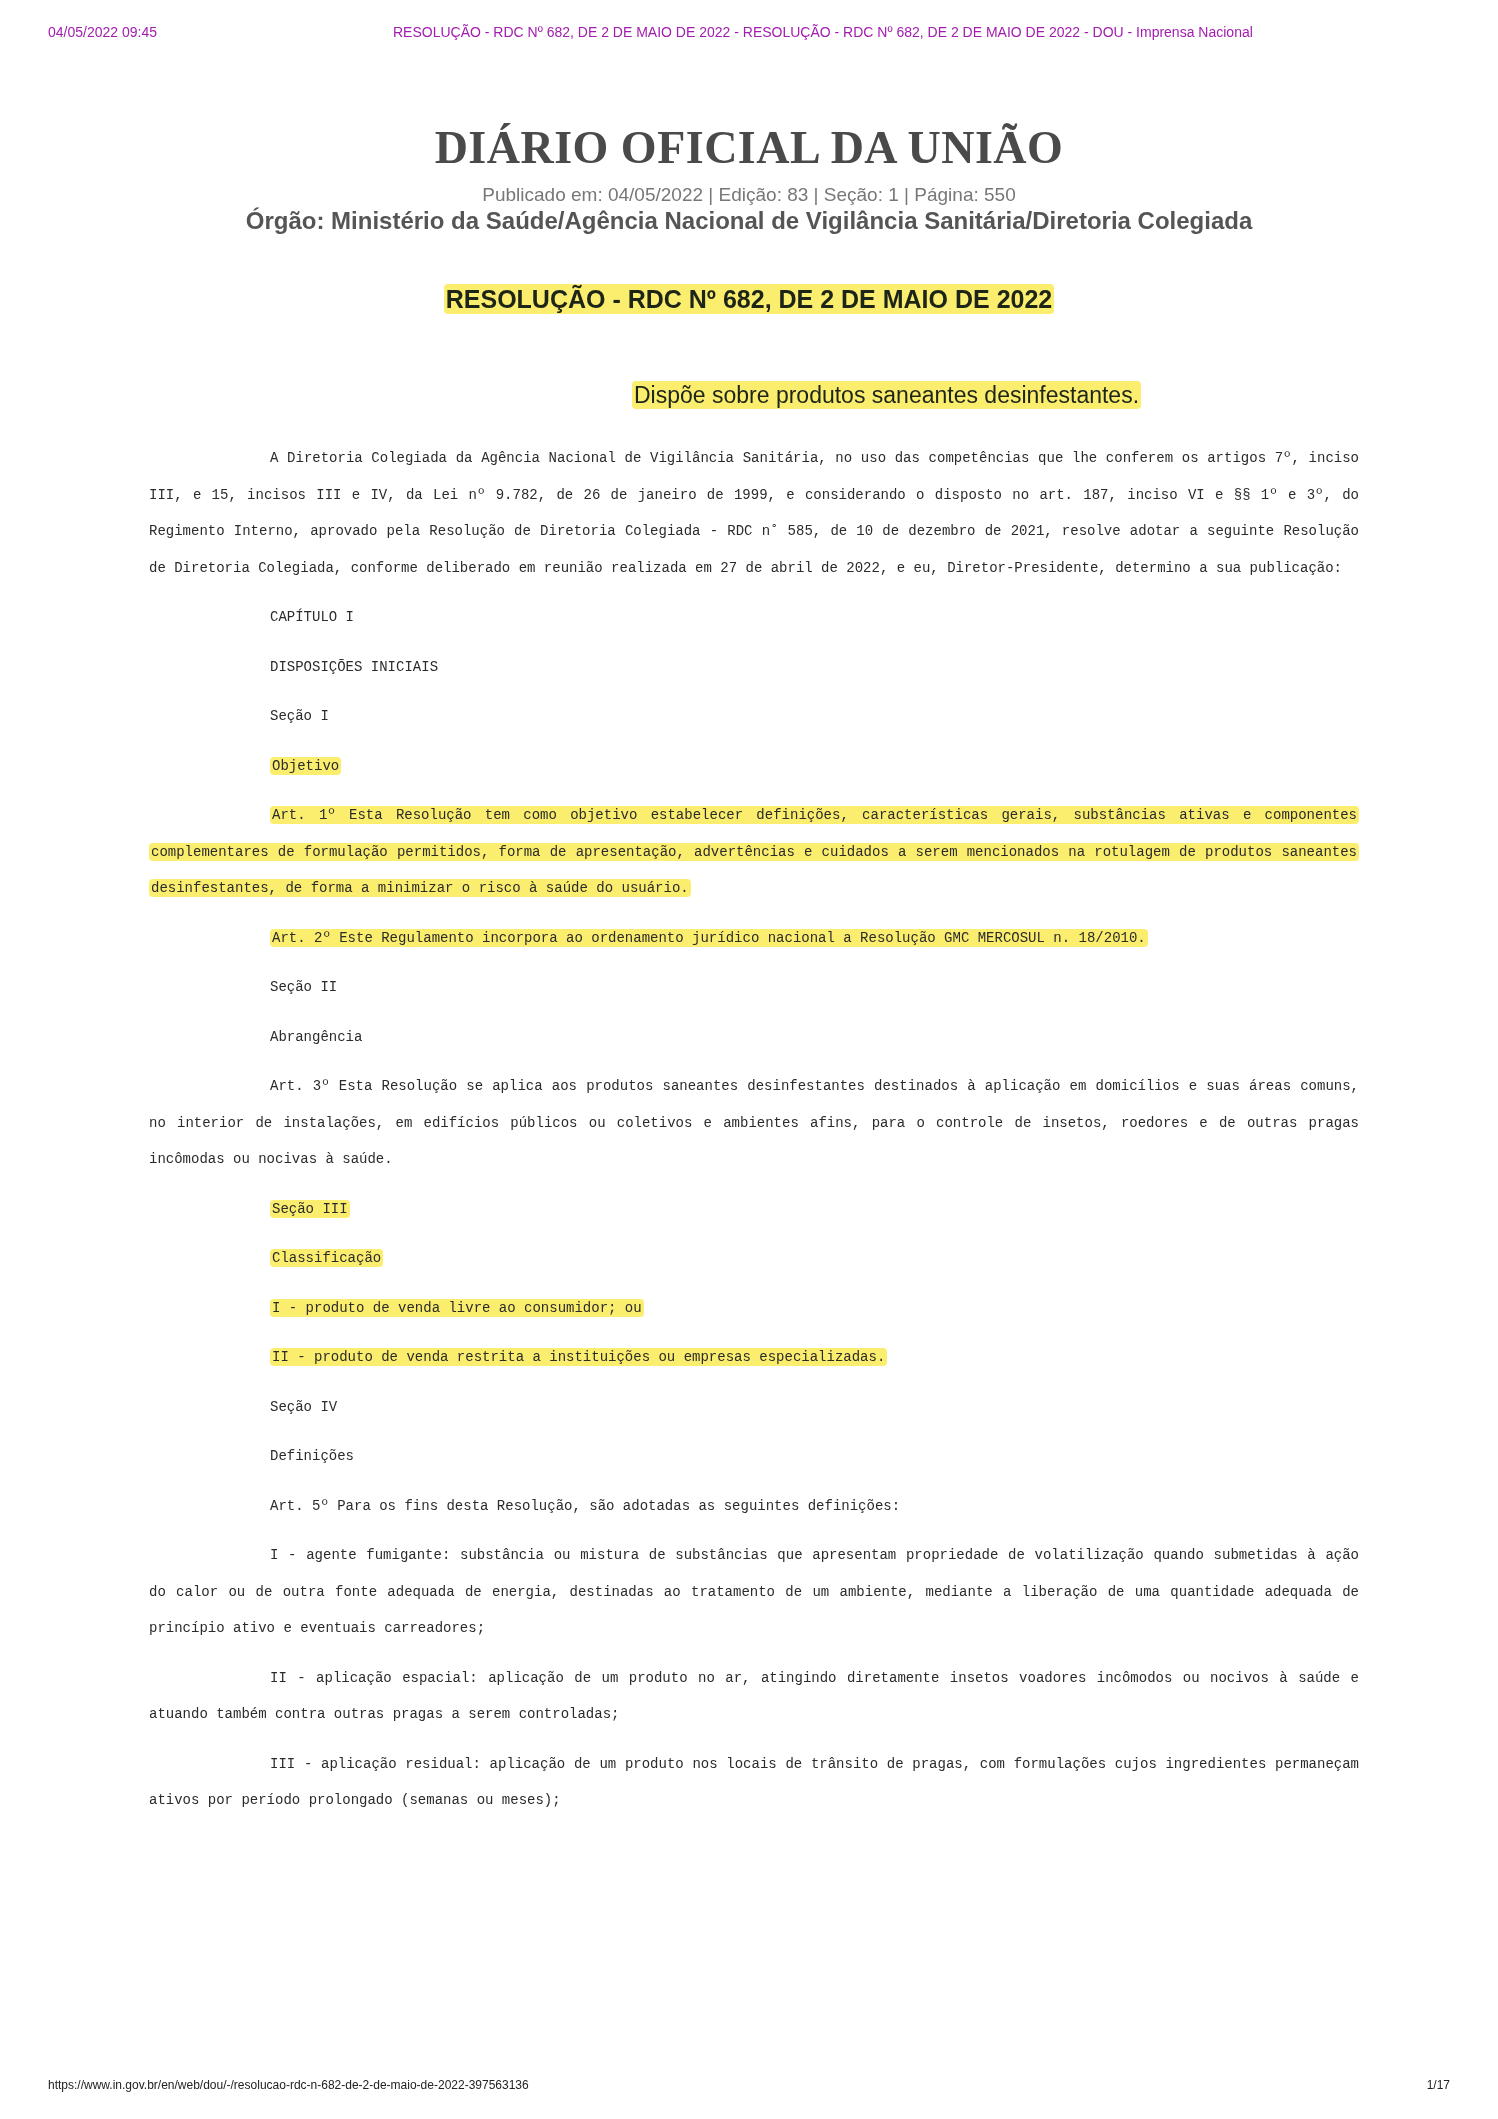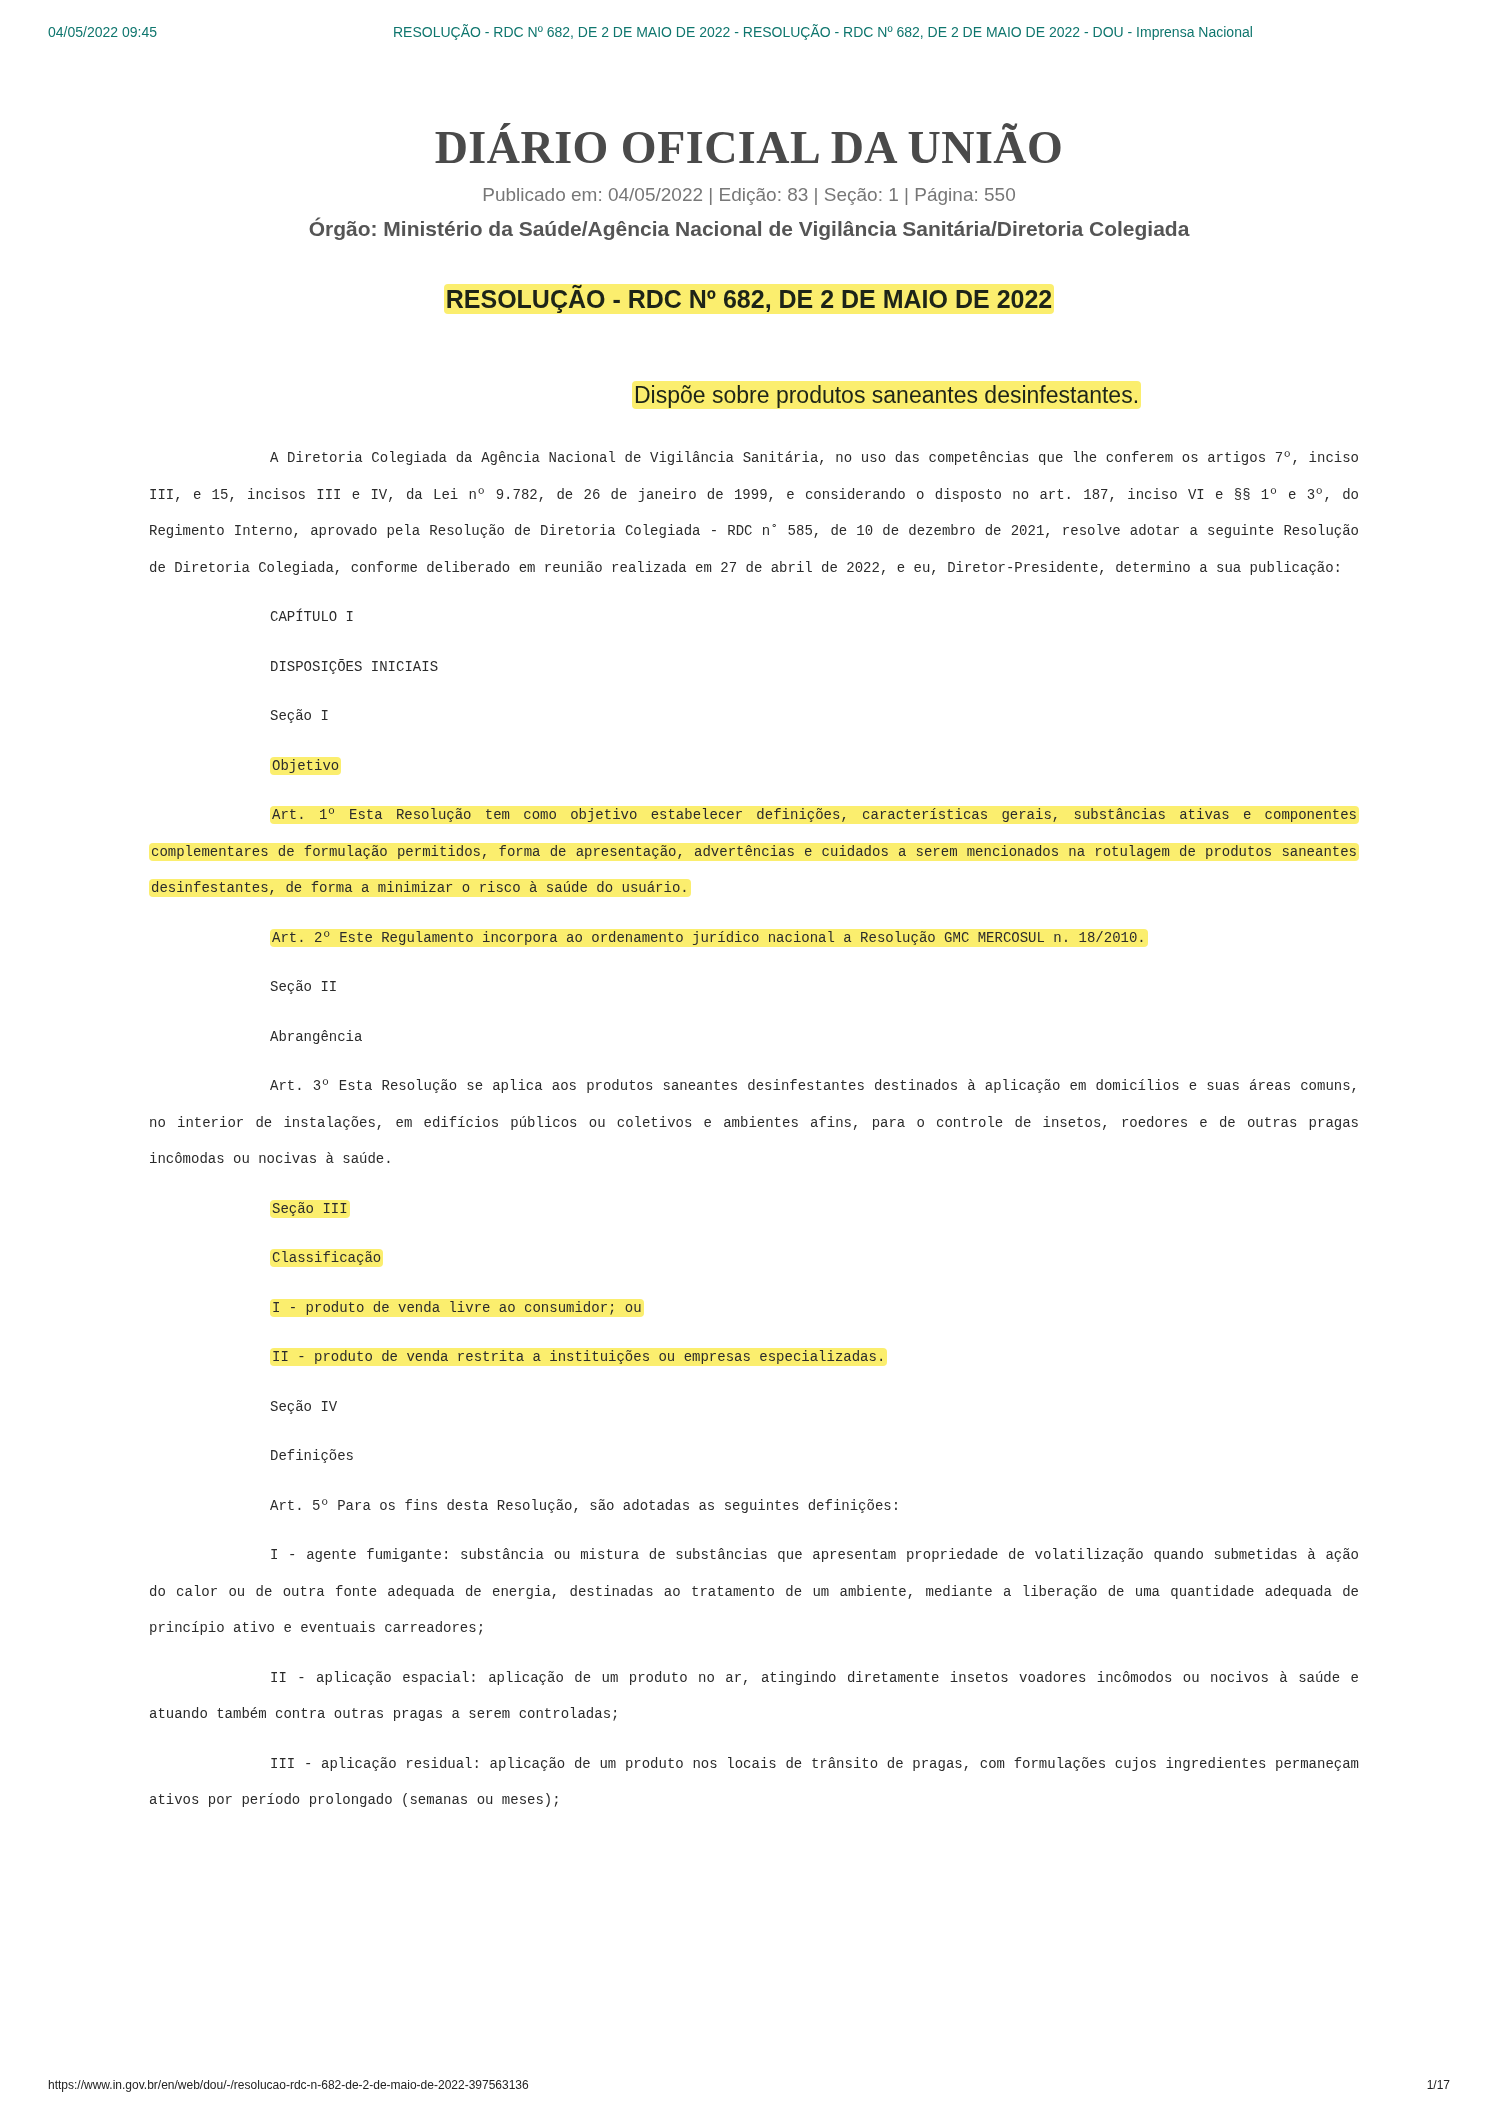--- a/index.html
+++ b/index.html
@@ -1,31 +1,31 @@
 <!DOCTYPE html>
 <html><head>
 <meta charset="utf-8">
 <style>
   html, body { margin: 0; padding: 0; background: #ffffff; }
   body { width: 1498px; height: 2119px; position: relative; overflow: hidden;
          font-family: "Liberation Sans", sans-serif; color: #222; }
   .print-header { position: absolute; top: 24px; left: 48px; right: 48px; height: 20px;
-                  font-family: "Liberation Sans", sans-serif; font-size: 14px; color: #0f766e; }
+                  font-family: "Liberation Sans", sans-serif; font-size: 14px; color: #a21caf; }
   .print-header .date { position: absolute; left: 0; top: 0; }
   .print-header .title { position: absolute; left: 345px; top: 0; white-space: nowrap; }
   .print-footer { position: absolute; top: 2078px; left: 48px; right: 48px; height: 20px;
                   font-family: "Liberation Sans", sans-serif; font-size: 12px; color: #222; }
   .print-footer .url { position: absolute; left: 0; top: 0; }
   .print-footer .page { position: absolute; right: 0; top: 0; text-align: center; }
 
   .masthead { position: absolute; top: 120px; left: 0; width: 1498px; text-align: center; }
   .masthead .brand { font-family: "Liberation Serif", serif; font-weight: bold; font-size: 46px;
                      color: #4a4a4a; letter-spacing: 0.5px; line-height: 56px; }
   .masthead .pubinfo { font-size: 19px; color: #777; margin-top: 6px; line-height: 26px; }
-  .masthead .orgao { font-size: 21px; color: #555; font-weight: bold; margin-top: 8px; line-height: 26px; }
+  .masthead .orgao { font-size: 24px; color: #555; font-weight: bold; line-height: 26px; }
 
   .hl { background: #fbee6e; border-radius: 4px; padding: 1px 2px; box-decoration-break: clone; -webkit-box-decoration-break: clone; }
 
   .doc-title { position: absolute; top: 281px; left: 0; width: 1498px; text-align: center;
                font-size: 25px; font-weight: bold; color: #1d2418; line-height: 36px; }
   .ementa { position: absolute; top: 378px; left: 632px; font-size: 23px; color: #1d2418; line-height: 34px; }
 
   .body { position: absolute; top: 440px; left: 149px; width: 1210px;
           font-size: 14px; line-height: 36.5px; color: #2b2b2b; text-align: justify; font-family: Liberation Mono, monospace; }
   .body p { margin: 0 0 13px 0; }

